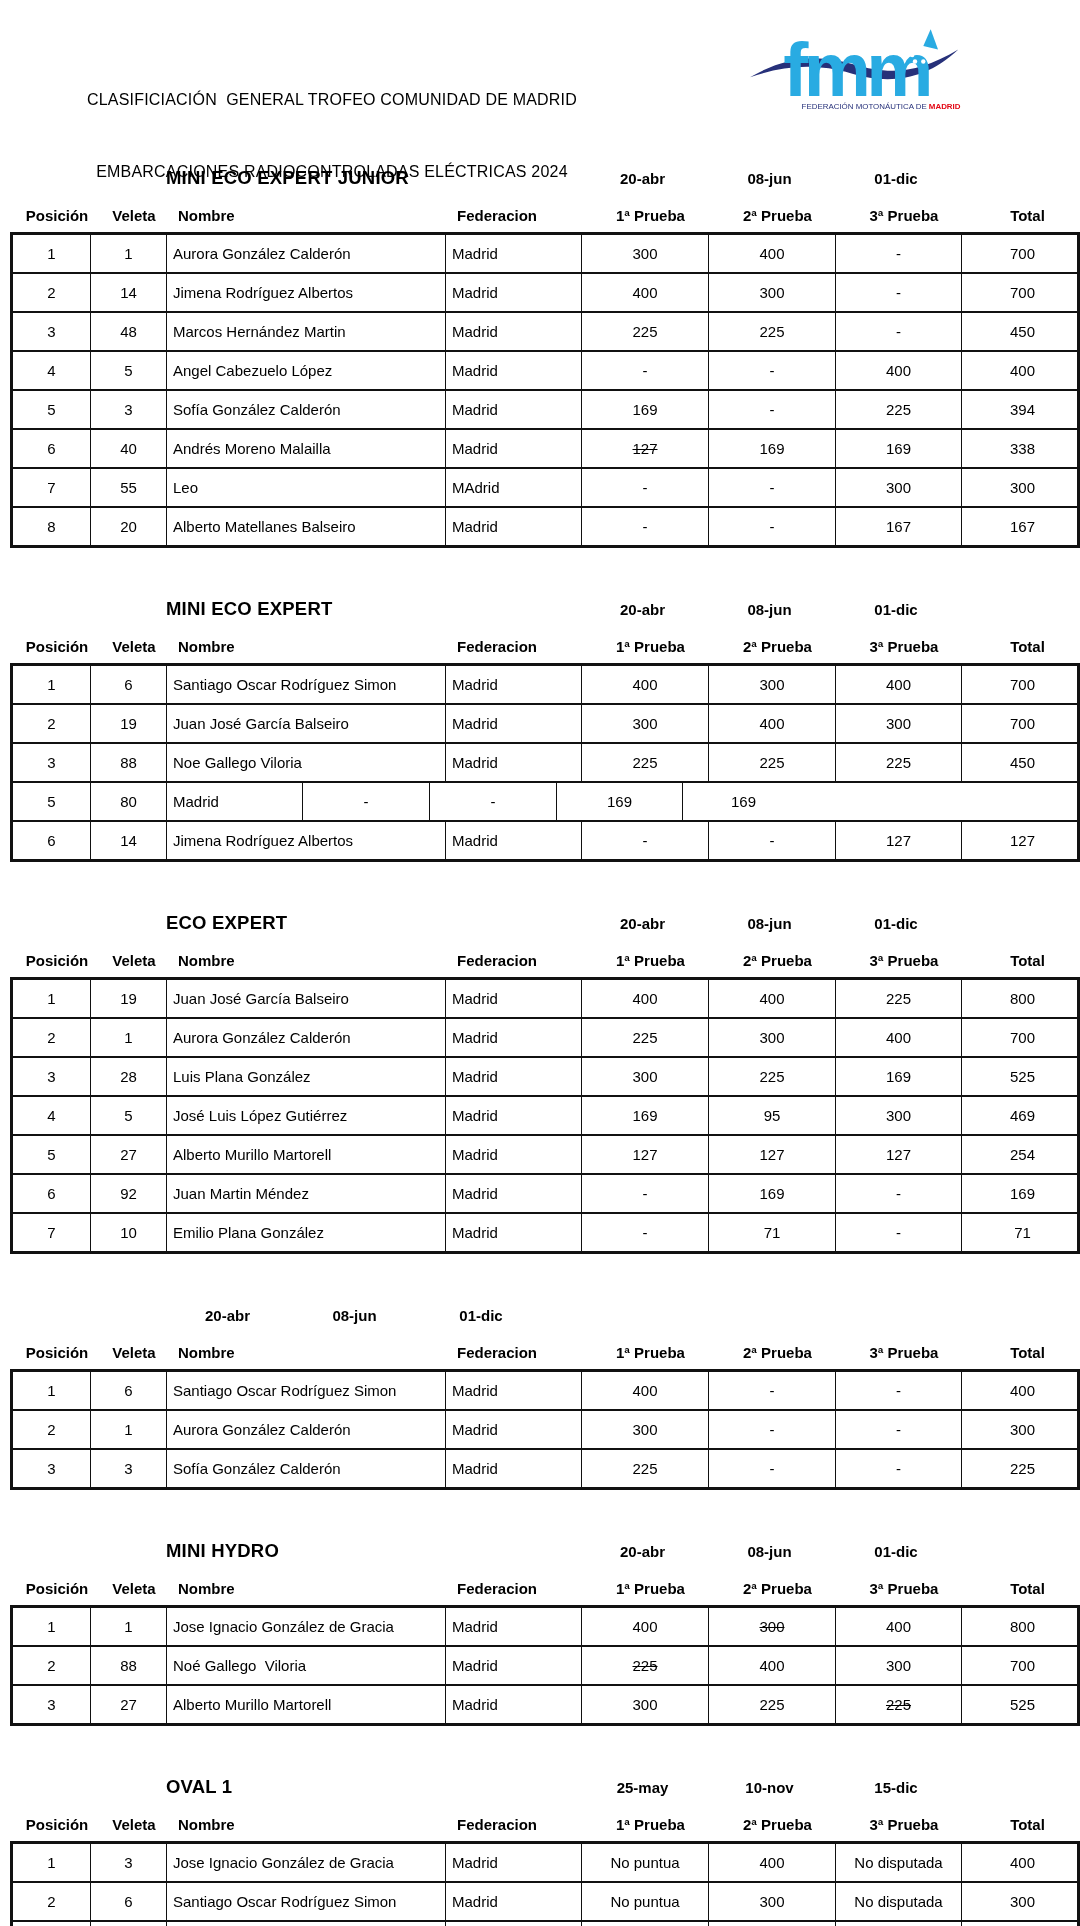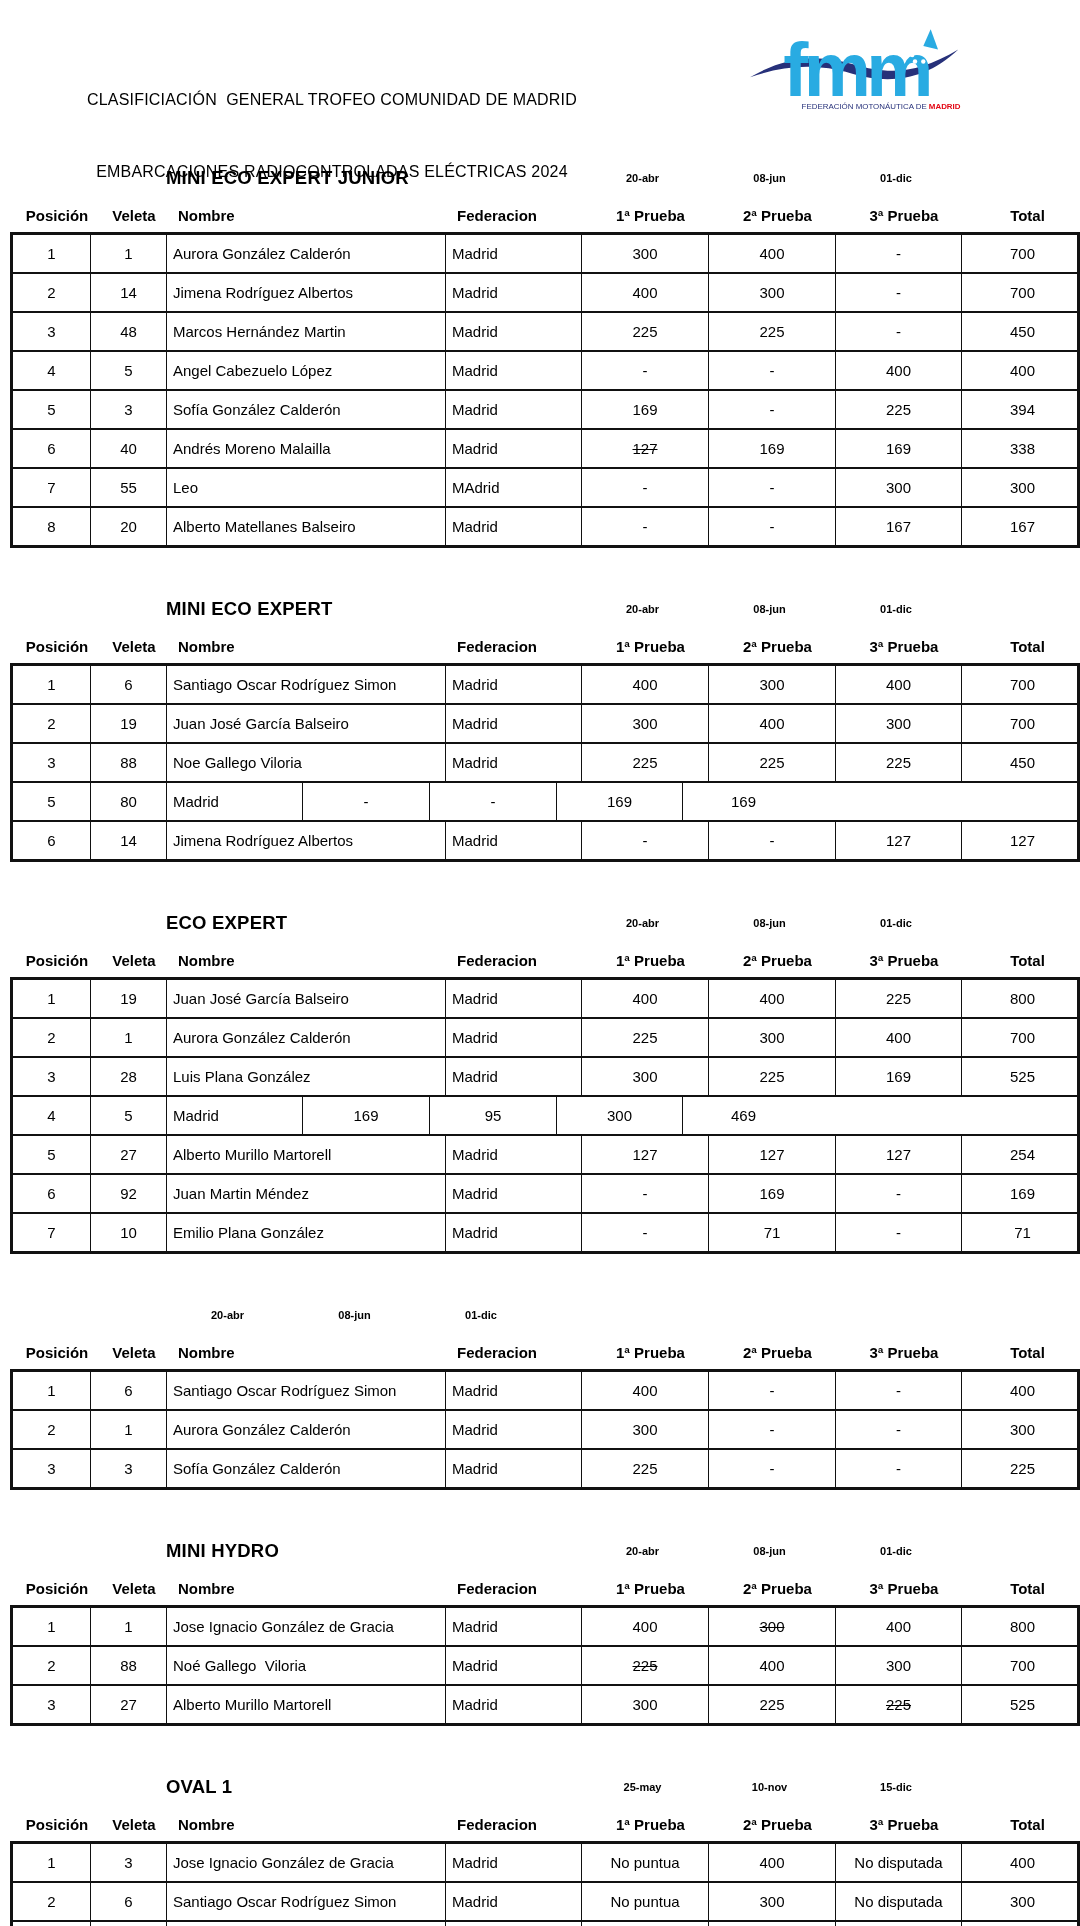--- a/index.html
+++ b/index.html
@@ -17,21 +17,21 @@
   .table-block{margin-bottom:41px;}
   .frow{display:flex;}
   .c{box-sizing:border-box;flex:0 0 auto;display:flex;align-items:center;justify-content:center;
      font-size:15px;overflow:hidden;white-space:pre-wrap;}
   .c1{width:78px}.c2{width:76px}.c3{width:279px}.c4{width:136px}
   .c5{width:127px}.c6{width:127px}.c7{width:126px}.c8{width:121px}
   .left{justify-content:flex-start;padding-left:6px;}
   .title-row{height:40px;align-items:center;}
   .title-span{box-sizing:border-box;width:415px;display:flex;align-items:center;padding-left:2px;}
   .tbl-title{font-weight:bold;font-size:18.5px;letter-spacing:.2px;}
-  .date{font-weight:bold;font-size:11px;}
+  .date{font-weight:bold;font-size:15px;}
   .header-row{height:34px;margin-left:8px;}
   .header-row .c{font-weight:bold;}
   .tbody{border:3px solid #111;}
   .trow{display:flex;height:37px;border-bottom:2.5px solid #111;}
   .trow:last-child{border-bottom:none;}
   .trow .c{border-right:1.5px solid #111;height:100%;}
   .trow .c:last-child{border-right:none;}
   .struck{text-decoration:line-through;}
 </style>
 </head>
@@ -308,20 +308,21 @@
     <div class="c c4 left">Madrid</div>
     <div class="c c5">300</div>
     <div class="c c6">225</div>
     <div class="c c7">169</div>
     <div class="c c8">525</div>
   </div>
 
   <div class="trow">
     <div class="c c1">4</div>
     <div class="c c2">5</div>
+    <div class="c c3 left">José Luis López Gutiérrez</div>
     <div class="c c4 left">Madrid</div>
     <div class="c c5">169</div>
     <div class="c c6">95</div>
     <div class="c c7">300</div>
     <div class="c c8">469</div>
   </div>
 
   <div class="trow">
     <div class="c c1">5</div>
     <div class="c c2">27</div>

